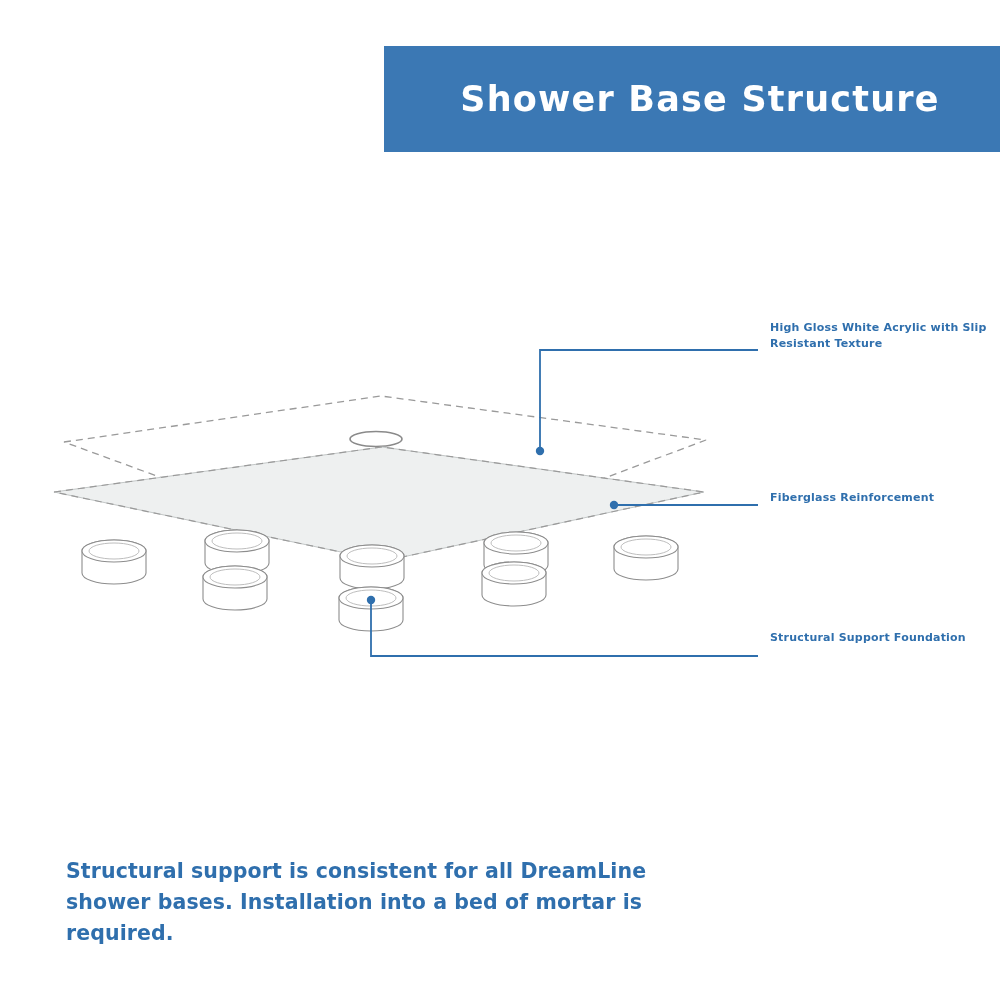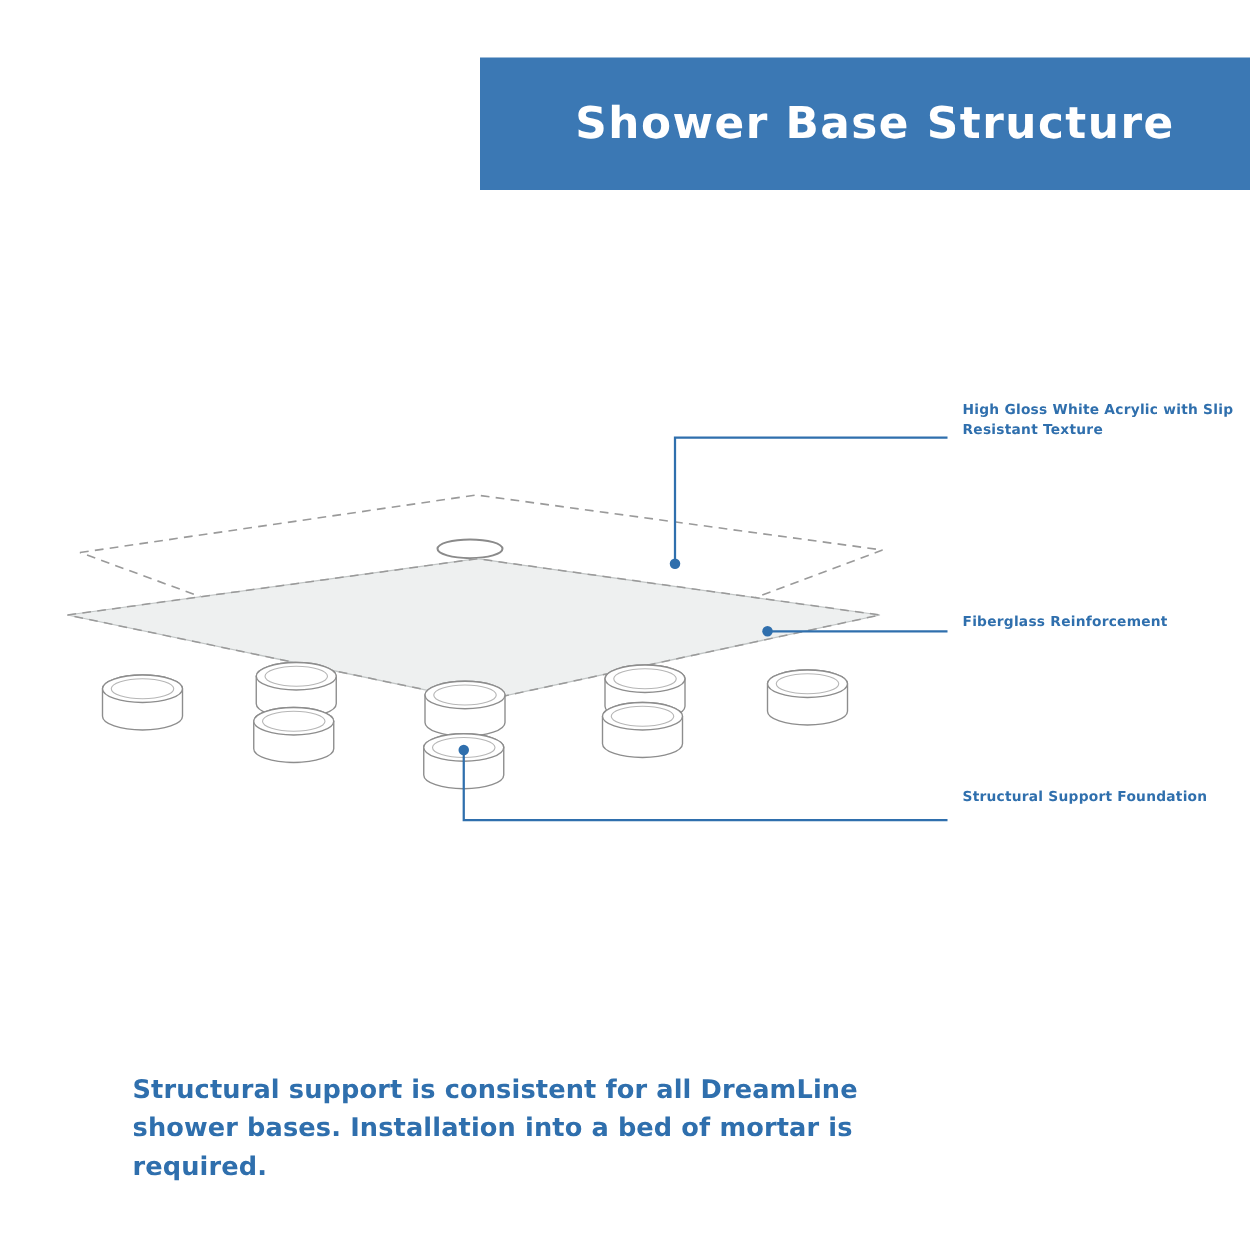--- a/index.html
+++ b/index.html
@@ -62,21 +62,20 @@
     position: absolute;
     left: 50px;
     top: 856px;
     width: 640px;
     color: #2f6fad;
     font-size: 20.5px;
     font-weight: bold;
     line-height: 1.52;
     letter-spacing: 0.1px;
     font-family: "DejaVu Sans", sans-serif;
-    margin-left: 40px;
   }
 
   
   #diagram {
     position: absolute;
     left: 0;
     top: 0;
     width: 1000px;
     height: 1000px;
   }

